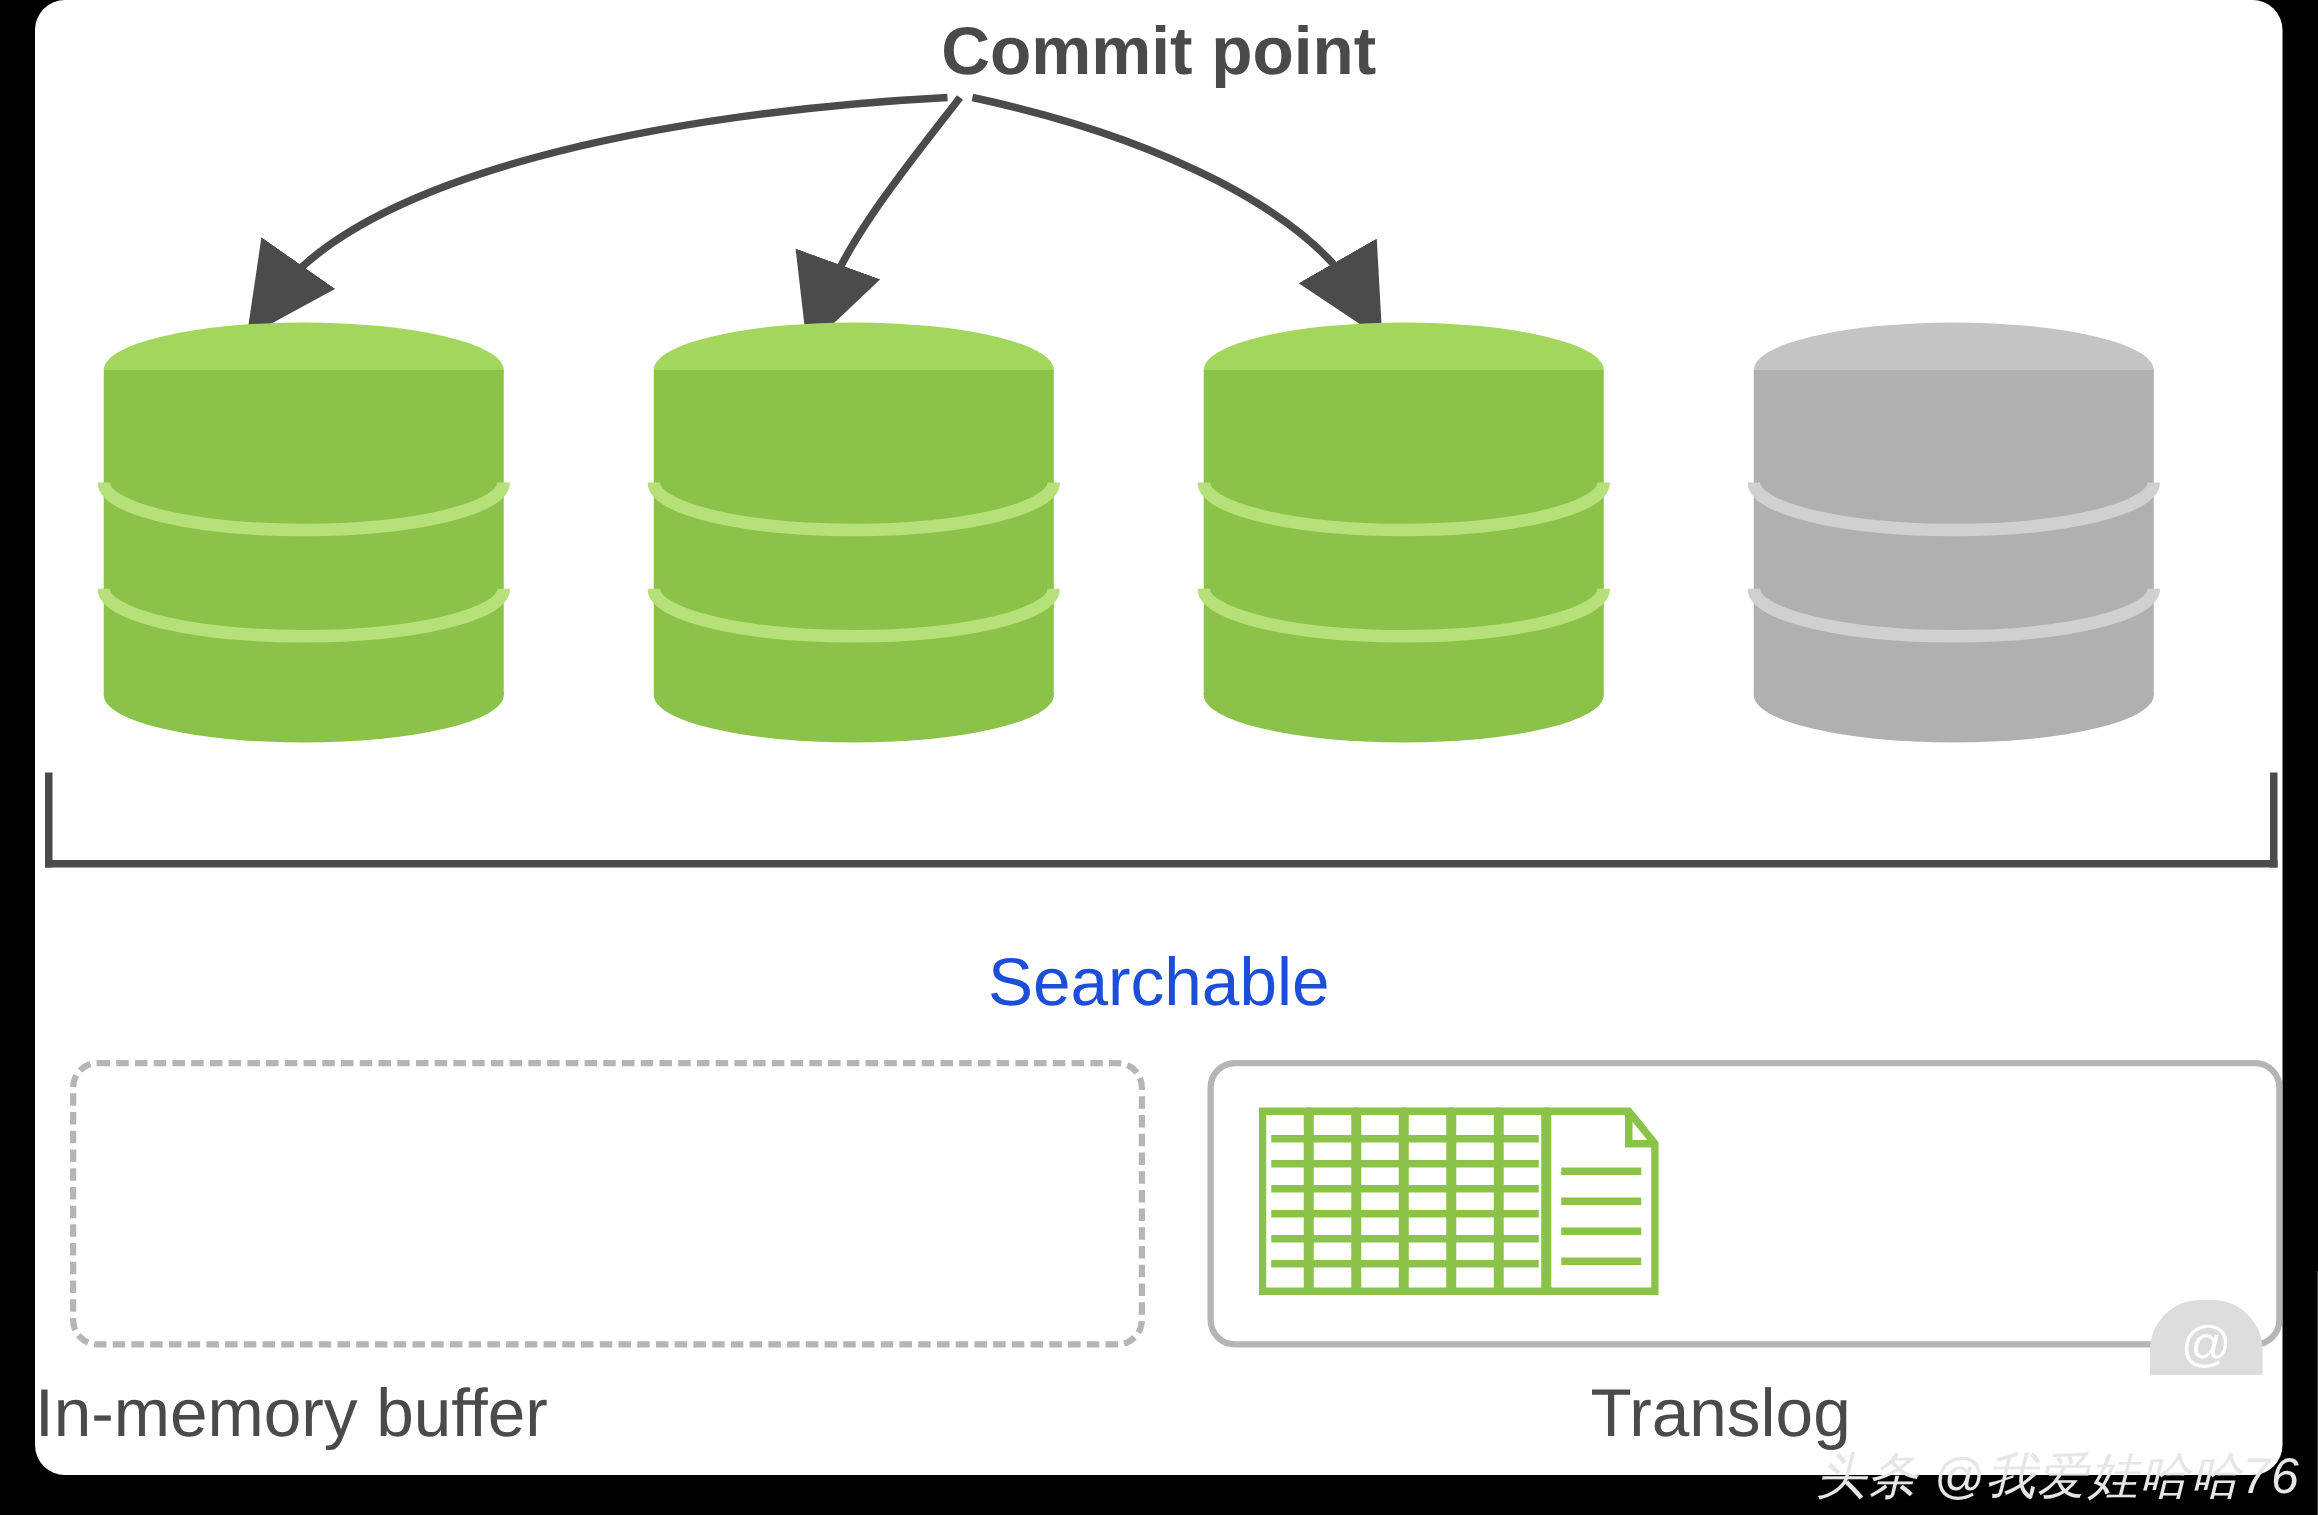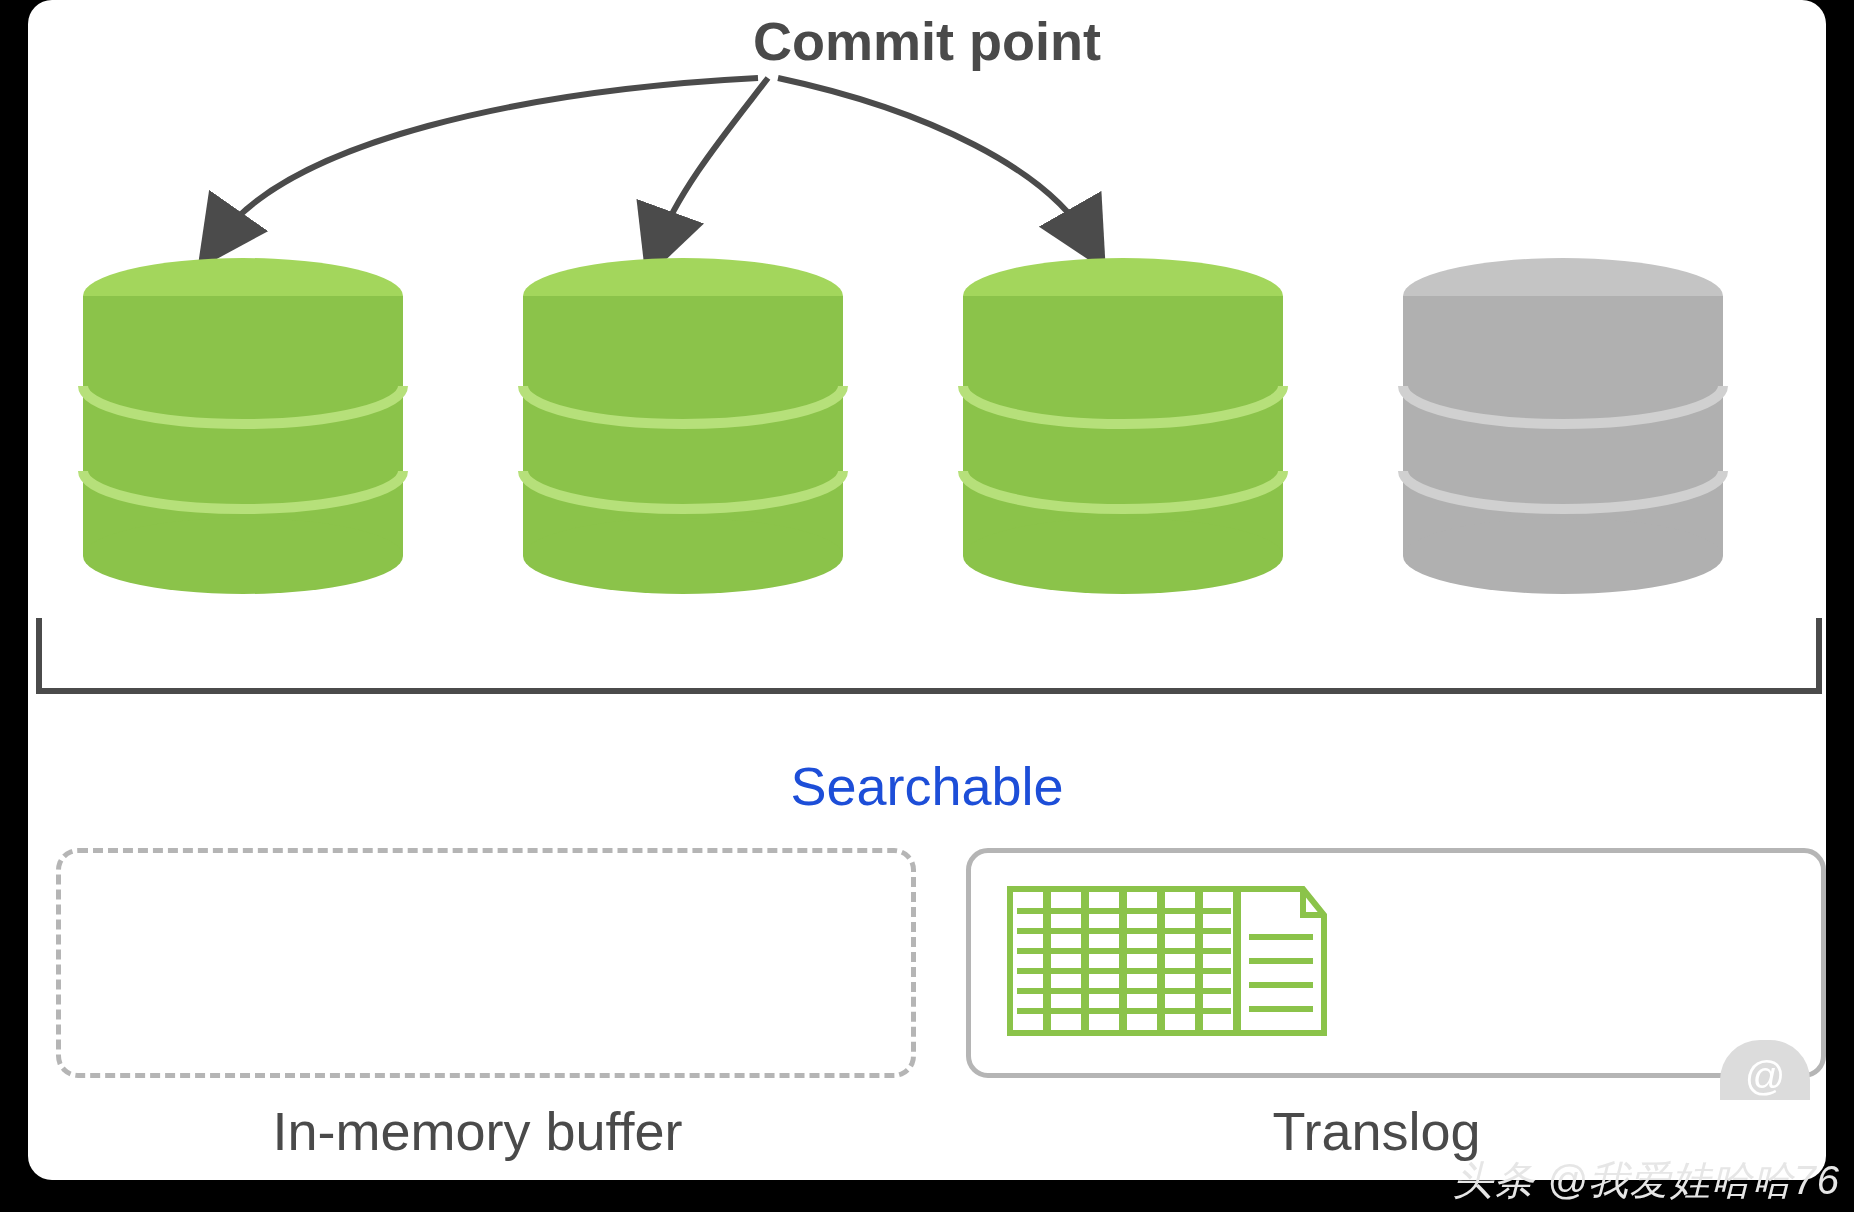--- a/index.html
+++ b/index.html
@@ -84,21 +84,21 @@
   }
   .bottom-labels {
     position: absolute;
     left: 0; width: 100%;
     top: 1100px;
     display: flex;
     font-size: 54px;
     color: #4a4a4a;
     font-weight: 500;
   }
-  .lbl-left { flex:1; text-align:center; }
+  .lbl-left { flex:1; }
   .lbl-right { flex:1; text-align:center; }
   .watermark {
     position: absolute;
     right: 14px; bottom: 4px;
     font-size: 40px;
     color: #e6e6e6;
     font-weight: 500;
     letter-spacing: 1px;
     font-style: italic;
   }

